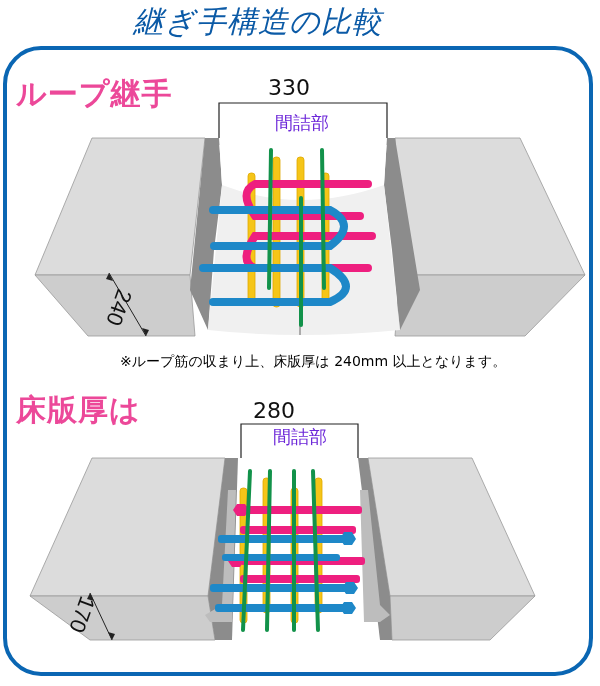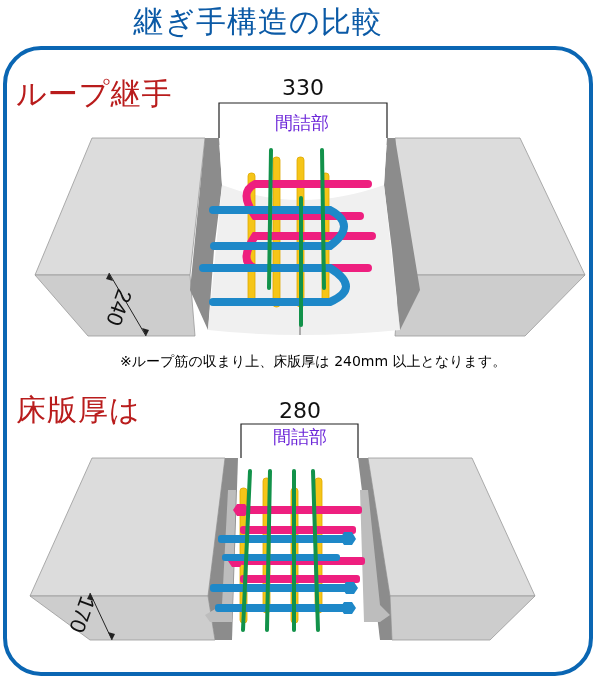--- a/index.html
+++ b/index.html
@@ -1,24 +1,24 @@
 <!DOCTYPE html>
 <html><head>
   <meta charset="utf-8">
   <style>
     html, body { margin: 0; padding: 0; background: #ffffff; }
     body { width: 600px; height: 686px; position: relative; overflow: hidden;
            font-family: "DejaVu Sans", "Liberation Sans", sans-serif; }
     .title { position: absolute; left: 0; top: 2px; width: 516px; text-align: center;
-             color: #0b5aa6; font-size: 30px; font-weight: normal; letter-spacing: 1px; line-height: 40px; }
+             color: #0b5aa6; font-size: 30px; font-weight: normal; letter-spacing: 1px; line-height: 40px; font-style: italic; }
     .frame { position: absolute; left: 3px; top: 46px; width: 590px; height: 630px;
              border: 4px solid #0a66b3; border-radius: 38px; box-sizing: border-box; }
-    .section-label { position: absolute; font-size: 30px; font-weight: normal; color: #b91c1c;
+    .section-label { position: absolute; font-size: 30px; font-weight: bold; color: #ec4899;
                      letter-spacing: 1px; line-height: 36px; }
-    .dim { position: absolute; font-size: 22px; color: #111; text-align: center; line-height: 26px; }
+    .dim { position: absolute; font-size: 22px; color: #111; line-height: 26px; }
     .box-label { position: absolute; font-size: 18px; color: #6d28d9; text-align: center; line-height: 22px; }
     .note { position: absolute; font-size: 14px; color: #000000; line-height: 18px; white-space: nowrap; }
     svg.diagram { position: absolute; left: 0; top: 0; }
   </style>
 </head>
 <body>
 
 <div class="title">継ぎ手構造の比較</div>
 <div class="frame"></div>
 
@@ -70,21 +70,21 @@
 
   <line x1="109" y1="273" x2="146" y2="336" stroke="#222" stroke-width="1"></line>
   <polygon points="109,273 113,281 106,279" fill="#222"></polygon>
   <polygon points="146,336 142,328 149,330" fill="#222"></polygon>
   <text x="112" y="305" font-size="22" fill="#111" transform="rotate(110 112 305)" text-anchor="middle" font-family="Liberation Sans, sans-serif">240</text>
 </svg>
 
 <div class="note" style="left:120px; top:352px;">※ループ筋の収まり上、床版厚は 240mm 以上となります。</div>
 
 <div class="section-label" style="left:16px; top:392px;">床版厚は</div>
-<div class="dim" style="left:265px; top:398px; width:70px;">280</div>
+<div class="dim" style="left:253px; top:398px; width:70px;">280</div>
 <div class="box-label" style="left:240px; top:426px; width:120px;">間詰部</div>
 
 <svg class="diagram" width="600" height="686">
   <polyline points="241,458 241,424 358,424 358,458" fill="none" stroke="#222" stroke-width="1.2"></polyline>
 
   <polygon points="92,458 225,458 208,596 30,596" fill="#dcdcdc" stroke="#999" stroke-width="0.8"></polygon>
   <polygon points="30,596 208,596 215,640 90,640" fill="#cdcdcd" stroke="#999" stroke-width="0.8"></polygon>
 
   <polygon points="368,458 472,458 535,596 390,596" fill="#dcdcdc" stroke="#999" stroke-width="0.8"></polygon>
   <polygon points="390,596 535,596 490,640 392,640" fill="#cdcdcd" stroke="#999" stroke-width="0.8"></polygon>

